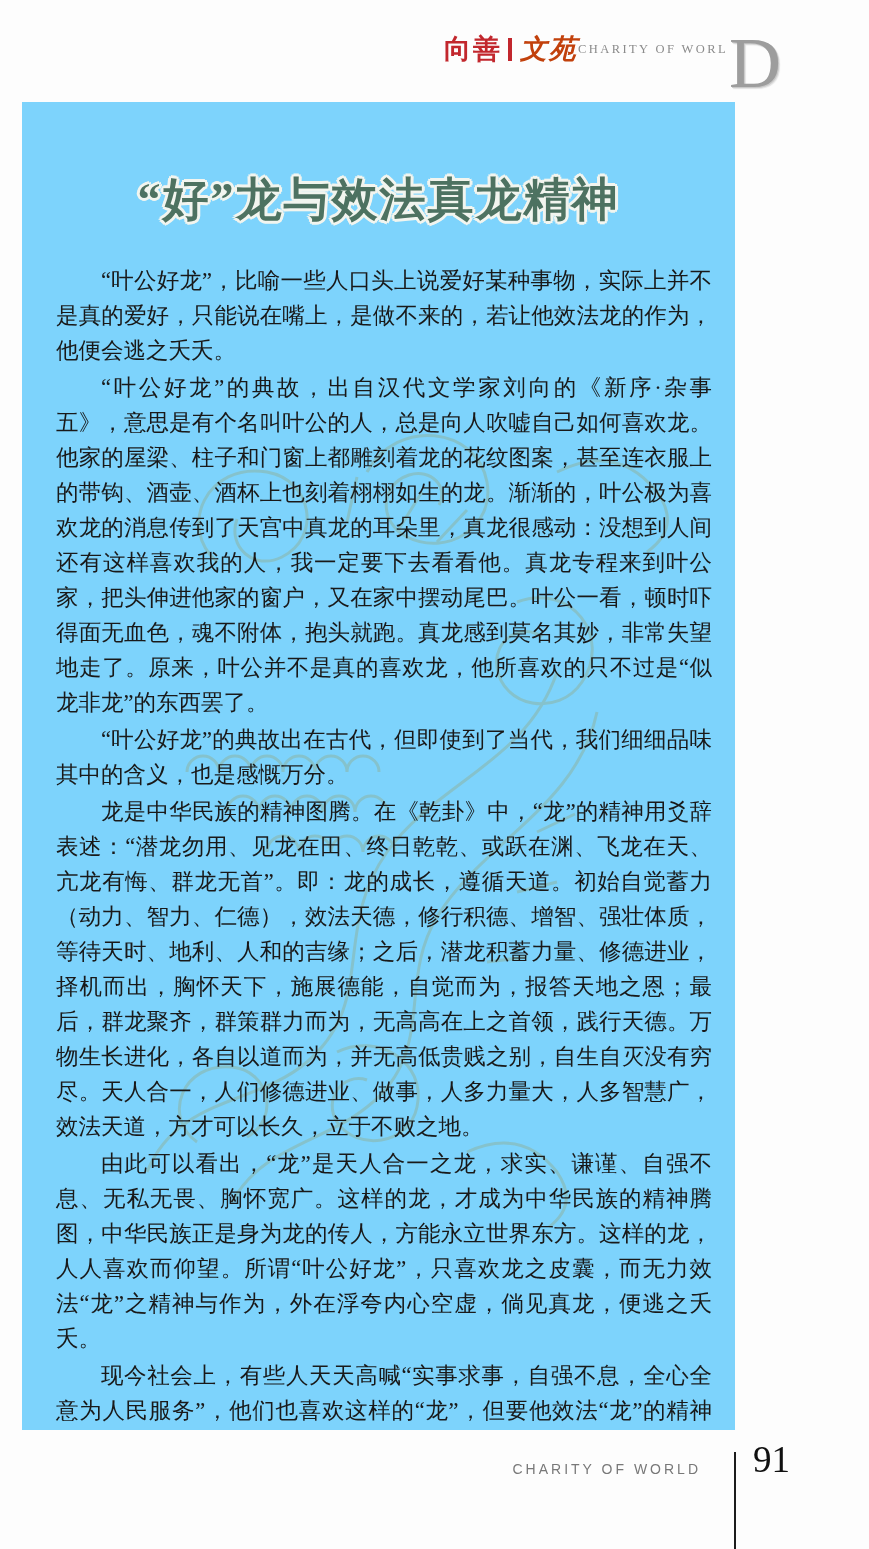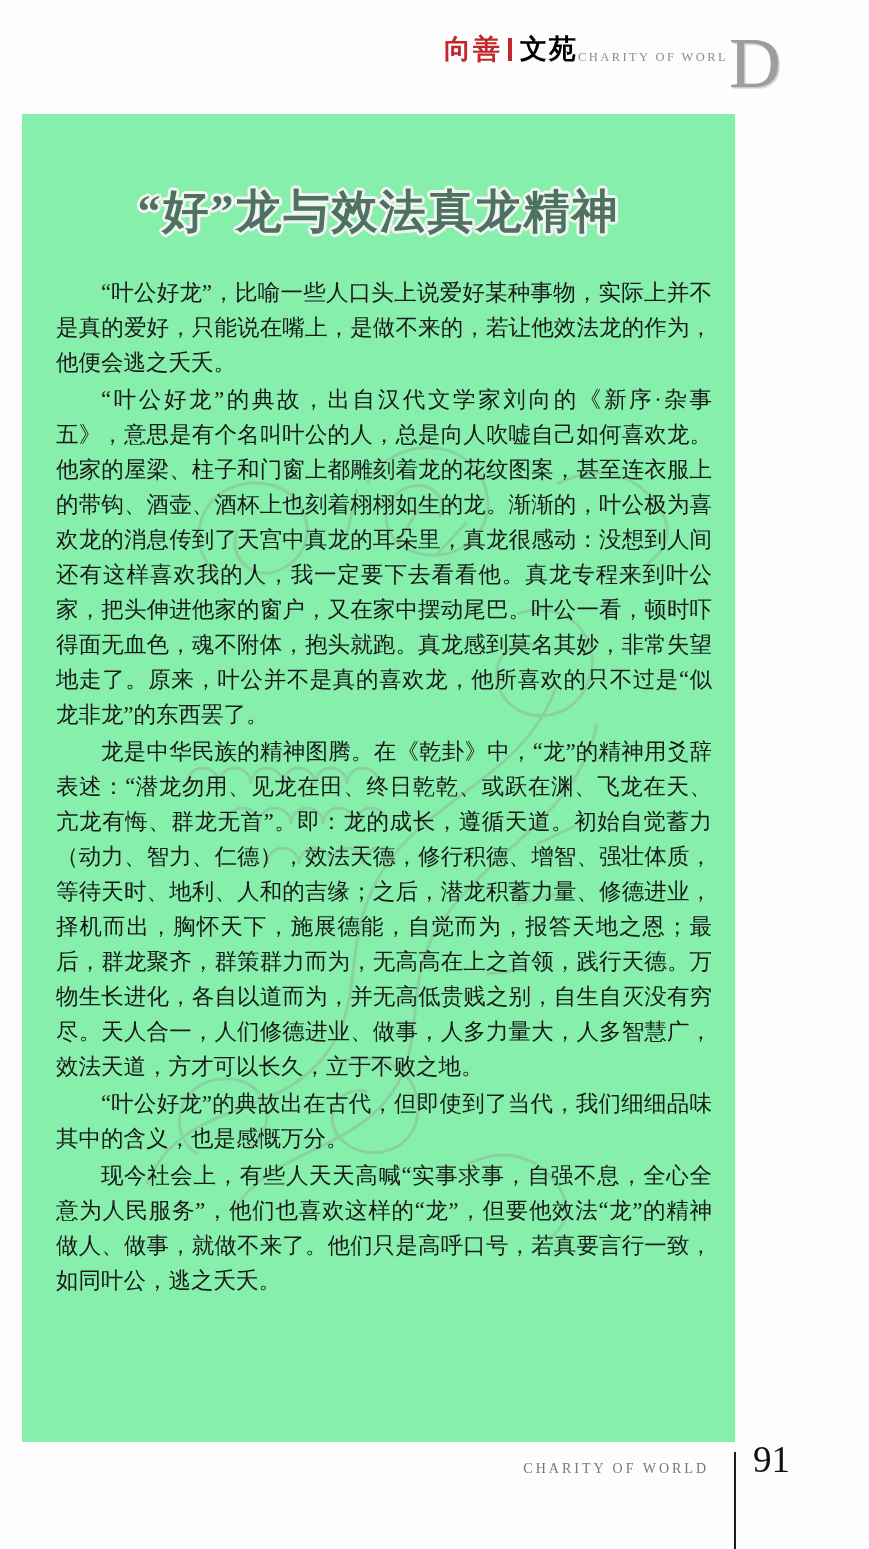--- a/index.html
+++ b/index.html
@@ -7,44 +7,44 @@
     position:relative; width:869px; height:1549px; background:#fdfdfd;
     font-family:"Liberation Serif", serif; overflow:hidden;
   }
 
   
   .header { position:absolute; top:34px; right:88px; display:flex; align-items:flex-start; }
   .header-text { display:flex; flex-direction:row; align-items:flex-start; }
   .brand-row { display:flex; align-items:center; font-size:27px; font-weight:bold; line-height:30px; }
   .brand-left { color:#c2272d; letter-spacing:2px; }
   .brand-divider { display:inline-block; width:4px; height:23px; background:#c2272d; margin:0 8px 0 6px; }
-  .brand-right { color:#000000; letter-spacing:2px; }
-  .brand-sub { font-size:12.5px; letter-spacing:2.4px; color:#8b8b8b; margin-top:16px; white-space:nowrap; }
+  .brand-right { color:#c2410c; letter-spacing:2px;font-style:italic; }
+  .brand-sub { font-size:12.5px; letter-spacing:2.4px; color:#8b8b8b; margin-top:8px; white-space:nowrap; }
   .big-letter { font-size:72px; line-height:58px; color:#9d9d9d;
     text-shadow:1px 1px 0 #c9c9c9, 2px 2px 1px #e2e2e2; margin-left:1px; font-weight:500; }
 
   
   .panel { position:absolute; left:22px; top:102px; width:713px; height:1328px;
-    background:#86efac; overflow:hidden;margin-top:12px; }
+    background:#7dd3fc; overflow:hidden; }
   .watermark { position:absolute; left:15px; top:250px; opacity:0.45; pointer-events:none; }
 
   .article { position:relative; }
   .title { margin:72px 10px 0 10px; text-align:center; font-size:46px; font-weight:bold;
     color:#4d7261; letter-spacing:2px; line-height:1.15;
     text-shadow:-2px -2px 0 #f2f5ef, 2px -2px 0 #f2f5ef, -2px 2px 0 #f2f5ef, 2px 2px 0 #f2f5ef,
                  0 -3px 0 #f2f5ef, 0 3px 0 #f2f5ef, -3px 0 0 #f2f5ef, 3px 0 0 #f2f5ef; }
   .byline { text-align:center; margin-top:40px; font-size:20px; color:#1e1e1e; letter-spacing:3px; }
 
   .body-text { margin:36px 23px 0 34px; font-size:22.5px; line-height:35px;
     text-align:justify; color:#191919; }
   .body-text p { margin:0 0 2px 0; text-indent:2em; }
 
   
-  .footer-journal { position:absolute; top:1461px; right:160px; font-size:14px;
-    letter-spacing:3px; color:#787878; font-family:Liberation Serif, serif; }
+  .footer-journal { position:absolute; top:1461px; right:168px; font-size:14px;
+    letter-spacing:3px; color:#787878; font-family:Liberation Sans, sans-serif; }
   .footer-line { position:absolute; top:1452px; left:734px; width:2px; height:97px; background:#1c1c1c; }
   .footer-page { position:absolute; top:1441px; left:753px; font-size:37px; color:#101010; line-height:1; }
 </style>
 </head>
 <body>
 
 <div class="page">
 
   <div class="header">
     <div class="header-text">
@@ -78,22 +78,23 @@
         <path d="M500,480 l38,-18 M480,540 l40,-10 M450,610 l40,-5"></path>
       </g>
     </svg>
 
     <div class="article">
       <div class="title">“好”龙与效法真龙精神</div>
 
       <div class="body-text">
         <p>“叶公好龙”，比喻一些人口头上说爱好某种事物，实际上并不是真的爱好，只能说在嘴上，是做不来的，若让他效法龙的作为，他便会逃之夭夭。</p>
         <p>“叶公好龙”的典故，出自汉代文学家刘向的《新序·杂事五》，意思是有个名叫叶公的人，总是向人吹嘘自己如何喜欢龙。他家的屋梁、柱子和门窗上都雕刻着龙的花纹图案，甚至连衣服上的带钩、酒壶、酒杯上也刻着栩栩如生的龙。渐渐的，叶公极为喜欢龙的消息传到了天宫中真龙的耳朵里，真龙很感动：没想到人间还有这样喜欢我的人，我一定要下去看看他。真龙专程来到叶公家，把头伸进他家的窗户，又在家中摆动尾巴。叶公一看，顿时吓得面无血色，魂不附体，抱头就跑。真龙感到莫名其妙，非常失望地走了。原来，叶公并不是真的喜欢龙，他所喜欢的只不过是“似龙非龙”的东西罢了。</p>
+        <p>“叶公好龙”的典故出在古代，但即使到了当代，我们细细品味其中的含义，也是感慨万分。</p>
         <p>龙是中华民族的精神图腾。在《乾卦》中，“龙”的精神用爻辞表述：“潜龙勿用、见龙在田、终日乾乾、或跃在渊、飞龙在天、亢龙有悔、群龙无首”。即：龙的成长，遵循天道。初始自觉蓄力（动力、智力、仁德），效法天德，修行积德、增智、强壮体质，等待天时、地利、人和的吉缘；之后，潜龙积蓄力量、修德进业，择机而出，胸怀天下，施展德能，自觉而为，报答天地之恩；最后，群龙聚齐，群策群力而为，无高高在上之首领，践行天德。万物生长进化，各自以道而为，并无高低贵贱之别，自生自灭没有穷尽。天人合一，人们修德进业、做事，人多力量大，人多智慧广，效法天道，方才可以长久，立于不败之地。</p>
-        <p>“叶公好龙”的典故出在古代，但即使到了当代，我们细细品味其中的含义，也是感慨万分。</p>
+        <p>由此可以看出，“龙”是天人合一之龙，求实、谦谨、自强不息、无私无畏、胸怀宽广。这样的龙，才成为中华民族的精神腾图，中华民族正是身为龙的传人，方能永立世界东方。这样的龙，人人喜欢而仰望。所谓“叶公好龙”，只喜欢龙之皮囊，而无力效法“龙”之精神与作为，外在浮夸内心空虚，倘见真龙，便逃之夭夭。</p>
         <p><span>现今社会上，有些人天天高喊“实事求事，自强不息，全心全意为人民服务”，他们也喜欢这样的“龙”，但要他效法“龙”的精神做人、做事，就做不来了。他们只是高呼口号，若真要言行一致，如同叶公，逃之夭夭。</span></p>
       </div>
 
     </div>
   </div>
 
   <div class="footer-journal">CHARITY OF WORLD</div>
   <div class="footer-line"></div>
   <div class="footer-page">91</div>
 

